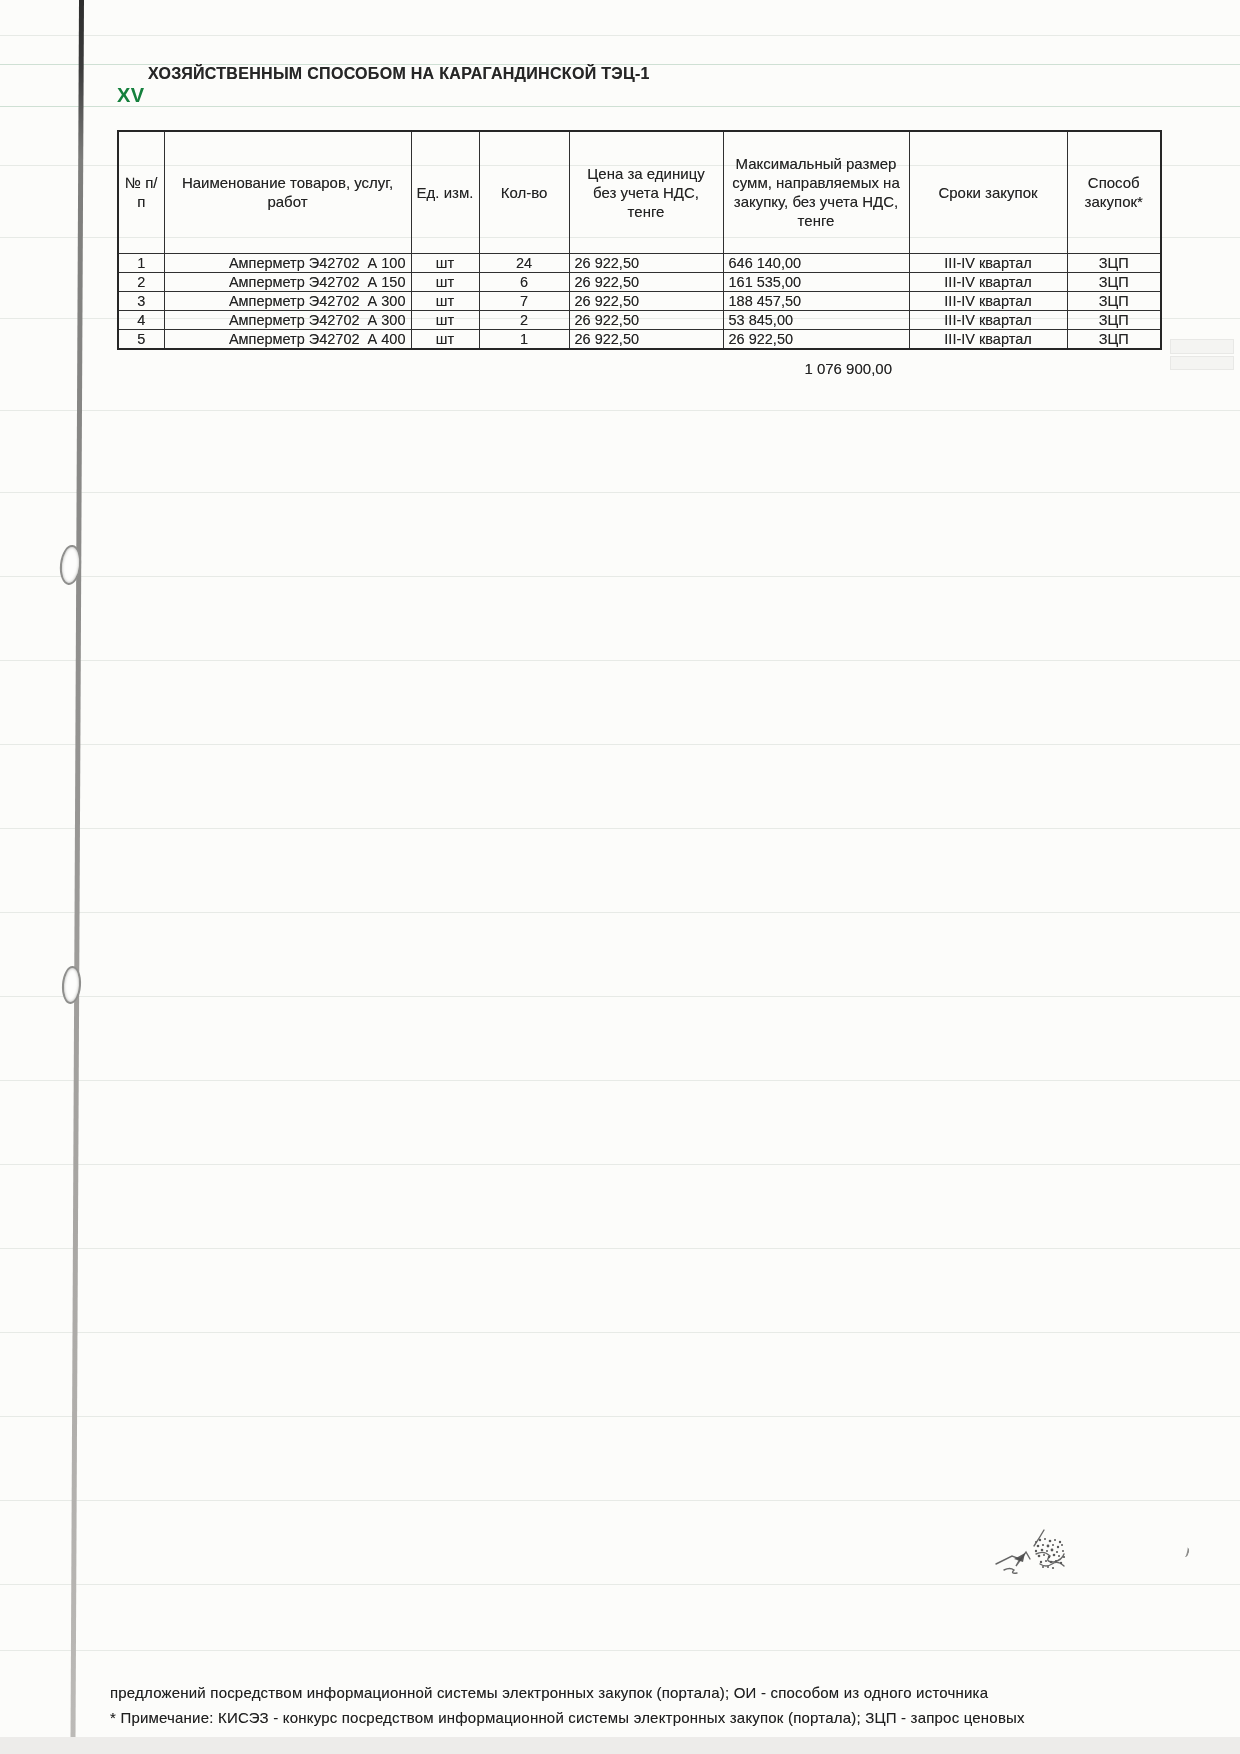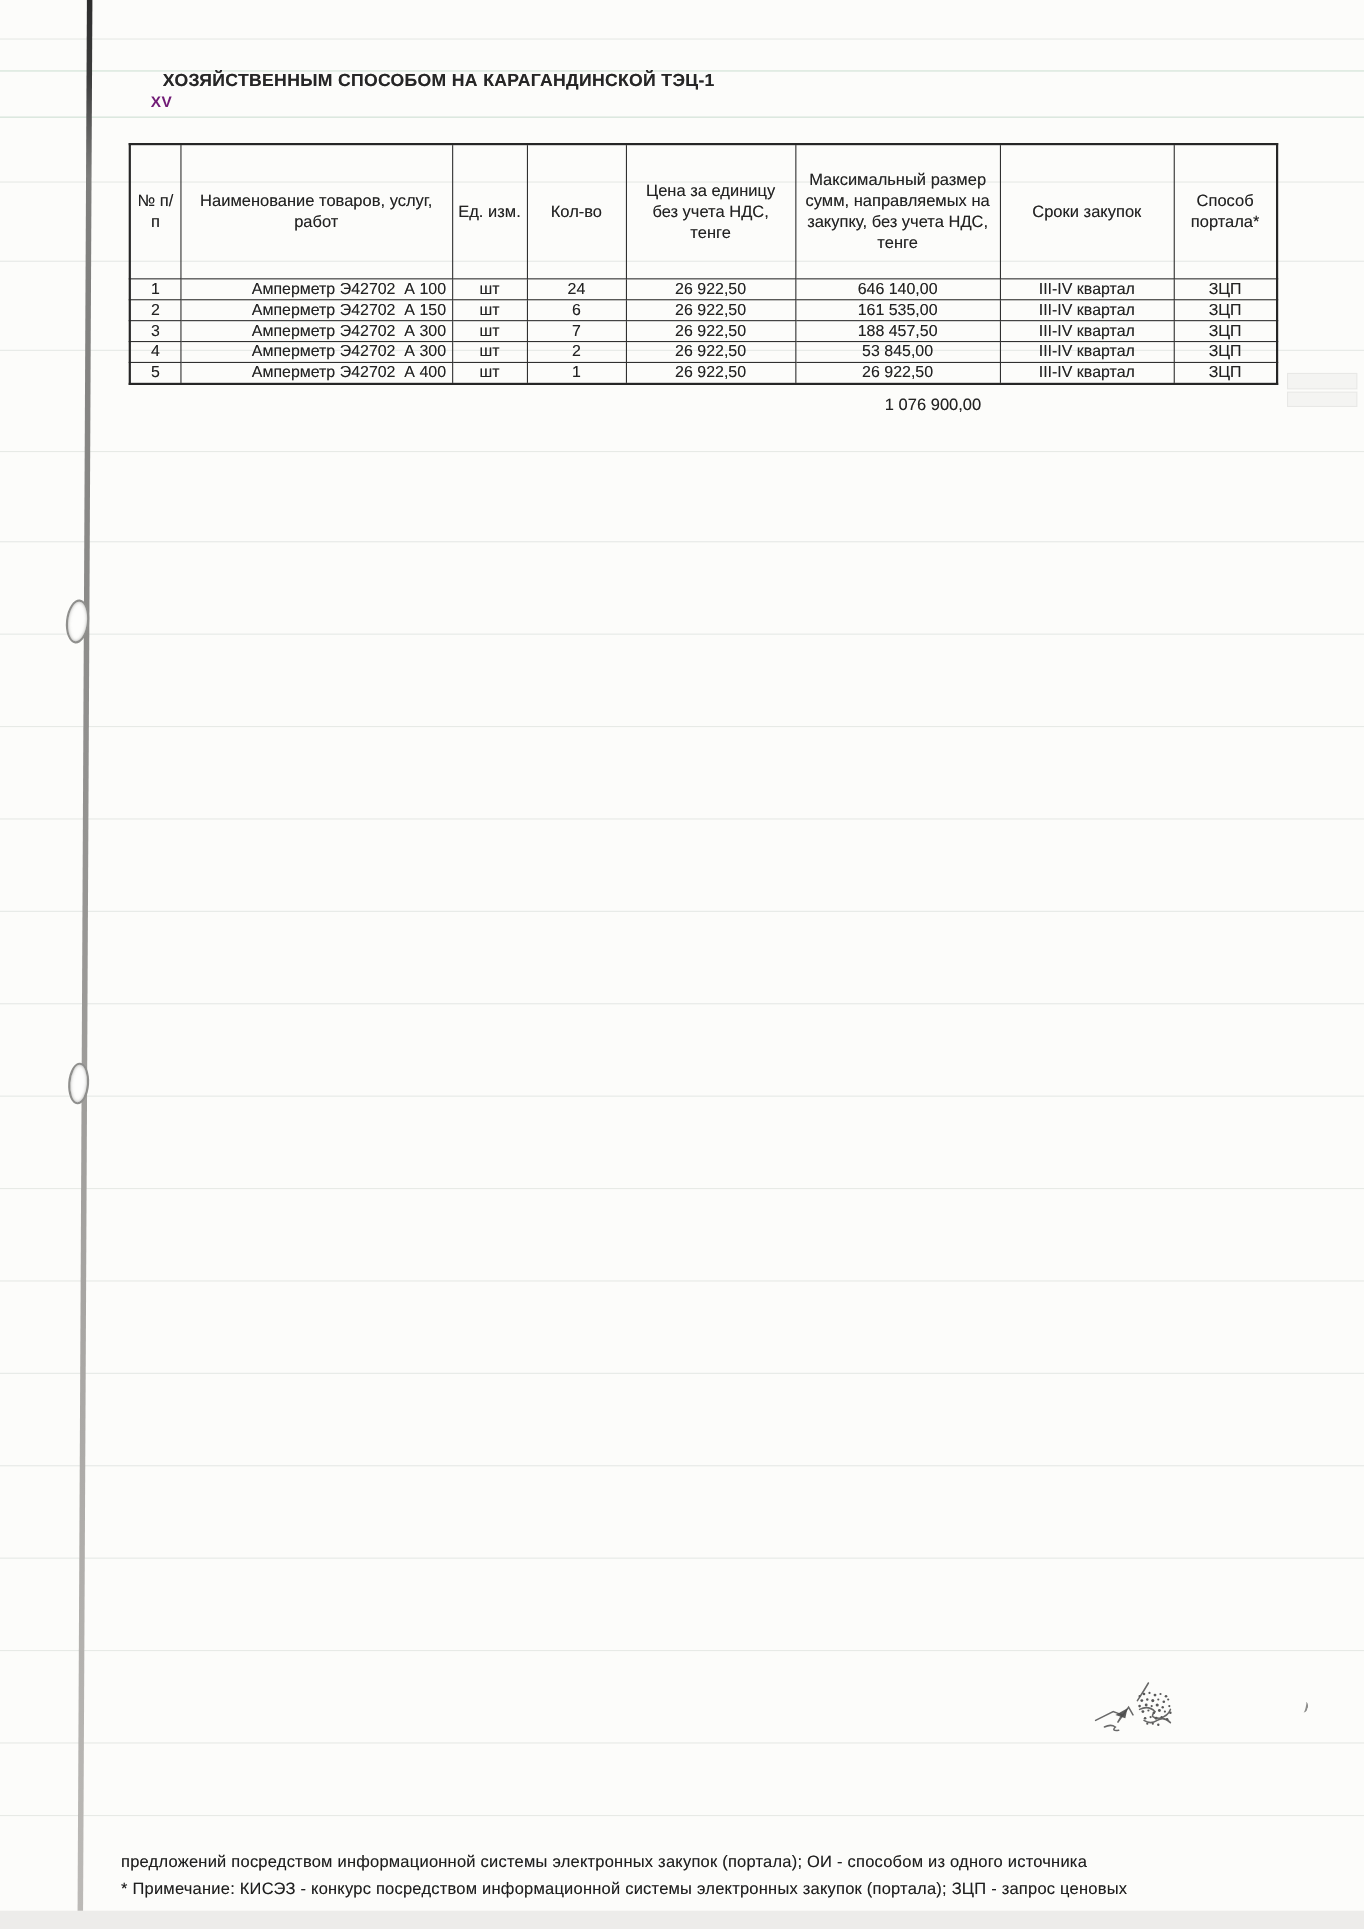--- a/index.html
+++ b/index.html
@@ -29,22 +29,22 @@
   .ghost-box{position:absolute;background:rgba(90,90,90,0.05);border:1px solid rgba(90,90,90,0.07);}
   .gb-1{left:1170px;top:339px;width:62px;height:13px;}
   .gb-2{left:1170px;top:356px;width:62px;height:12px;}
   .scribble{position:absolute;left:990px;top:1524px;}
   .tiny-mark{
     position:absolute;left:1183px;top:1547px;width:4px;height:10px;
     border-right:2px solid #8d8d8b;border-radius:60%;transform:rotate(14deg);
   }
   
   .section-num{
-    position:absolute;left:137px;top:84px;
-    font-size:14px;font-weight:bold;letter-spacing:.5px;color:#701a75;
+    position:absolute;left:117px;top:84px;
+    font-size:20px;font-weight:bold;letter-spacing:.5px;color:#15803d;
   }
   .title-lines{
     position:absolute;left:148px;top:62px;width:1000px;
     font-size:16px;font-weight:bold;line-height:24px;letter-spacing:.3px;color:#262626;
     text-shadow:0 0 .4px rgba(40,40,40,.5);
   }
   
   table.doc{
     position:absolute;left:117px;top:130px;width:1043px;
     border-collapse:collapse;table-layout:fixed;
@@ -52,21 +52,21 @@
     text-shadow:0 0 .4px rgba(40,40,40,.45);
     border:2.5px solid #262626;
   }
   table.doc th,table.doc td{border:1.6px solid #303030;padding:0 5px;background:transparent;}
   table.doc thead tr{height:122px;}
   table.doc th{font-weight:normal;font-size:15px;line-height:19px;text-align:center;vertical-align:middle;}
   table.doc tbody tr{height:19px;}
   table.doc td{line-height:18px;white-space:pre-wrap;overflow:hidden;}
   .c-num,.c-unit,.c-qty,.c-period,.c-method{text-align:center;}
   .c-name{text-align:right;}
-  .c-price,.c-sum{text-align:center;padding-right:12px;margin-top:20px;}
+  .c-price,.c-sum{text-align:left;padding-right:12px;margin-top:20px;}
   .total-sum{
     position:absolute;left:600px;top:360px;width:292px;text-align:right;
     font-size:15px;color:#232323;text-shadow:0 0 .4px rgba(40,40,40,.45);
   }
   
   .footnote{
     position:absolute;left:110px;top:1680px;width:1010px;
     font-size:15px;line-height:25px;letter-spacing:.2px;color:#1f1f1f;
     text-shadow:0 0 .4px rgba(40,40,40,.45);
   }
@@ -124,21 +124,21 @@
     </colgroup>
     <thead>
       <tr>
         <th>№ п/п</th>
         <th>Наименование товаров, услуг, работ</th>
         <th>Ед. изм.</th>
         <th>Кол-во</th>
         <th>Цена за единицу без учета НДС, тенге</th>
         <th>Максимальный размер сумм, направляемых на закупку, без учета НДС, тенге</th>
         <th>Сроки закупок</th>
-        <th>Способ портала*</th>
+        <th>Способ закупок*</th>
       </tr>
     </thead>
     <tbody>
       <tr>
         <td class="c-num">1</td>
         <td class="c-name">Амперметр Э42702  А 100</td>
         <td class="c-unit">шт</td>
         <td class="c-qty">24</td>
         <td class="c-price">26 922,50</td>
         <td class="c-sum">646 140,00</td>

